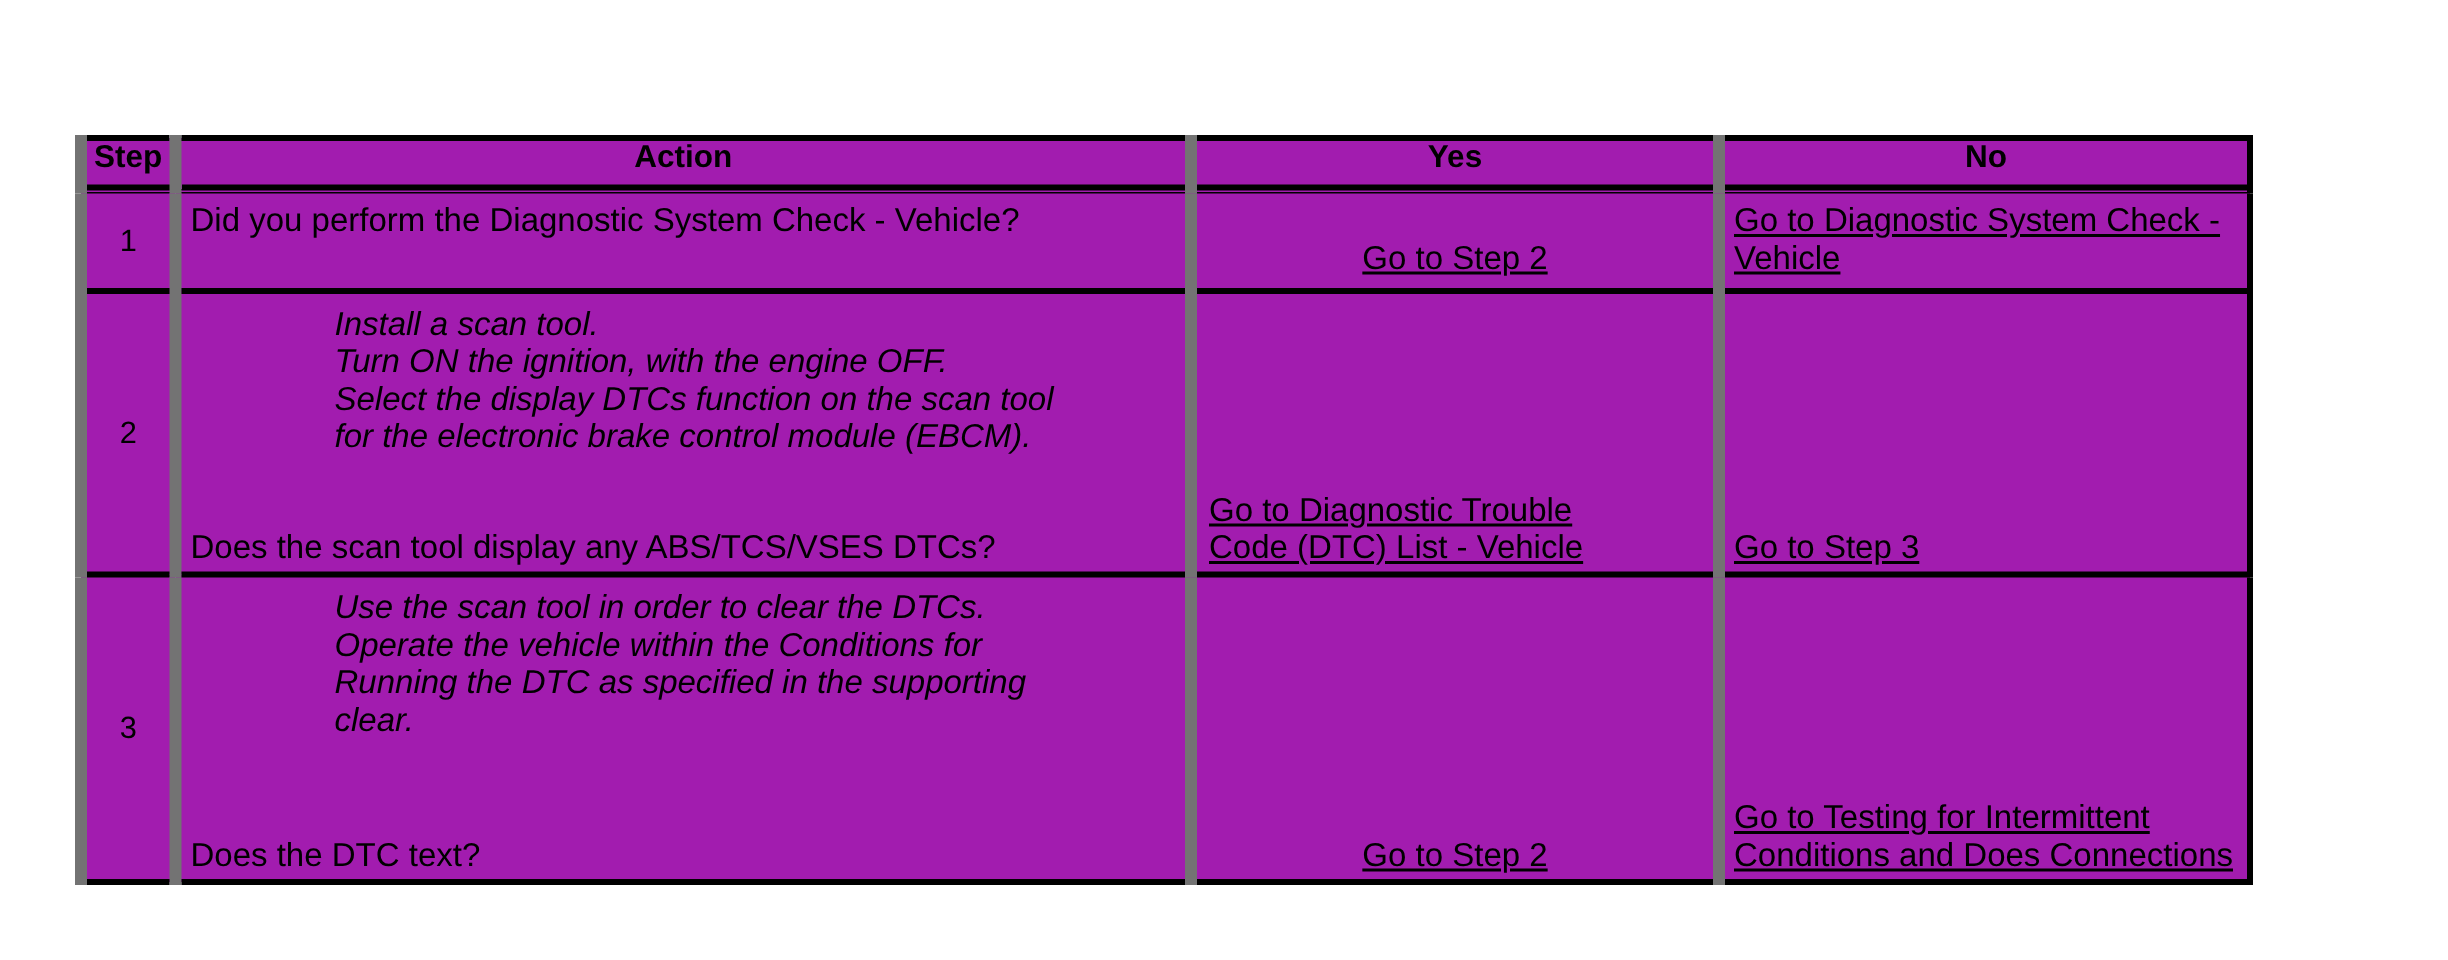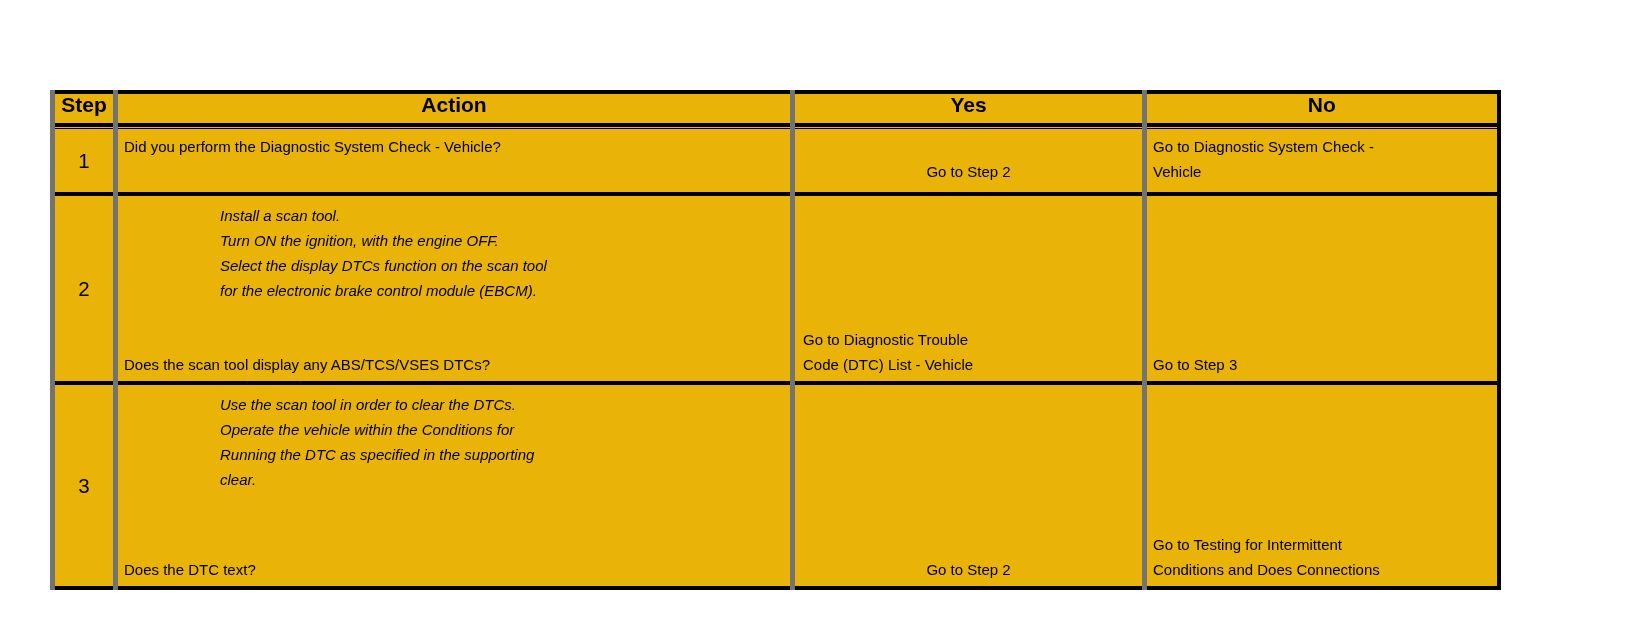--- a/index.html
+++ b/index.html
@@ -35,25 +35,25 @@
     border: 4px solid #000000;
   }
 
   .dtc-table col.c-step   { width: 63px; }
   .dtc-table col.c-action { width: 677px; }
   .dtc-table col.c-yes    { width: 352px; }
   .dtc-table col.c-no     { width: 354px; }
 
   .dtc-table th,
   .dtc-table td {
-    border-left: 5px solid #737373;
+    border-left: 8px solid #737373;
     border-right: 4px solid #000000;
     padding: 0;
     vertical-align: top;
-    background: #eab308;
+    background: #a21caf;
   }
 
   
   thead th {
     height: 32px;
     font-size: 21px;
     font-weight: bold;
     text-align: center;
     vertical-align: middle;
     border-bottom: 3px double #000000;
@@ -61,21 +61,21 @@
     line-height: 1;
     white-space: nowrap;
   }
   thead th.th-step { padding: 0 4px; }
 
   
   tbody tr { }
   tbody tr + tr > td { border-top: 4px solid #000000; }
 
   tbody td {
-    font-size: 15px;
+    font-size: 22px;
     line-height: 25px;
   }
 
   .row1 td { height: 62px; }
   .row2 td { height: 181px; }
   .row3 td { height: 197px; }
 
   
   td.step-cell {
     text-align: center;
@@ -125,21 +125,21 @@
     text-align: center;
     padding: 0 4px;
   }
   td.no-cell {
     text-align: left;
     padding: 0 0 0 6px;
   }
   .yes-cell .cell-inner,
   .no-cell .cell-inner { position: relative; }
 
-  .ans-line { display: block; white-space: nowrap; }
+  .ans-line { display: block; white-space: nowrap; text-decoration: underline; }
 
   
   .row1 .yes-cell .cell-inner { padding-top: 30px; }
   .row1 .no-cell  .cell-inner { padding-top: 5px; }
 
   
   .row2 .yes-cell .cell-inner,
   .row2 .no-cell  .cell-inner { height: 100%; }
   .row2 .yes-cell .ans-block {
     position: absolute; left: 0; right: 0; bottom: 4px; text-align: left; padding-left: 4px; margin-top: 48px;

